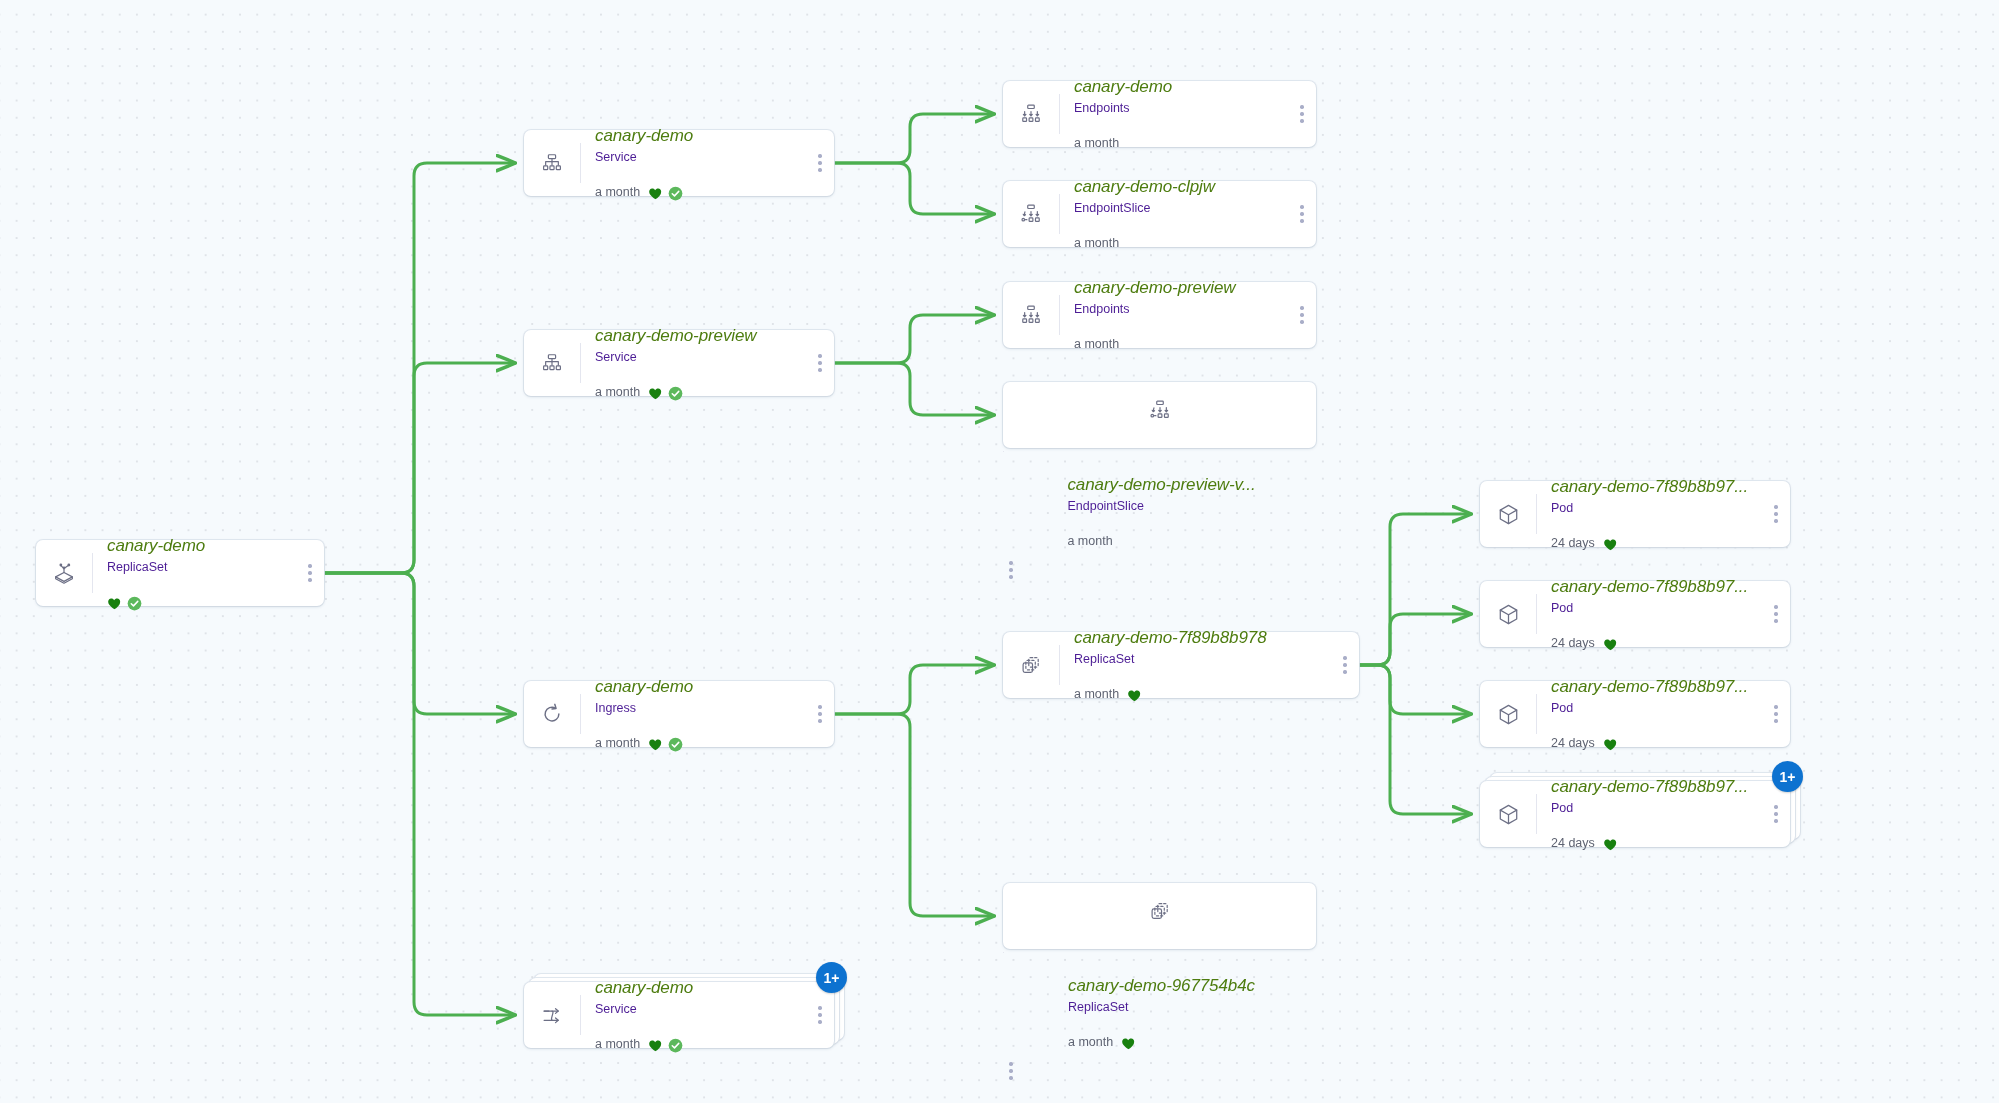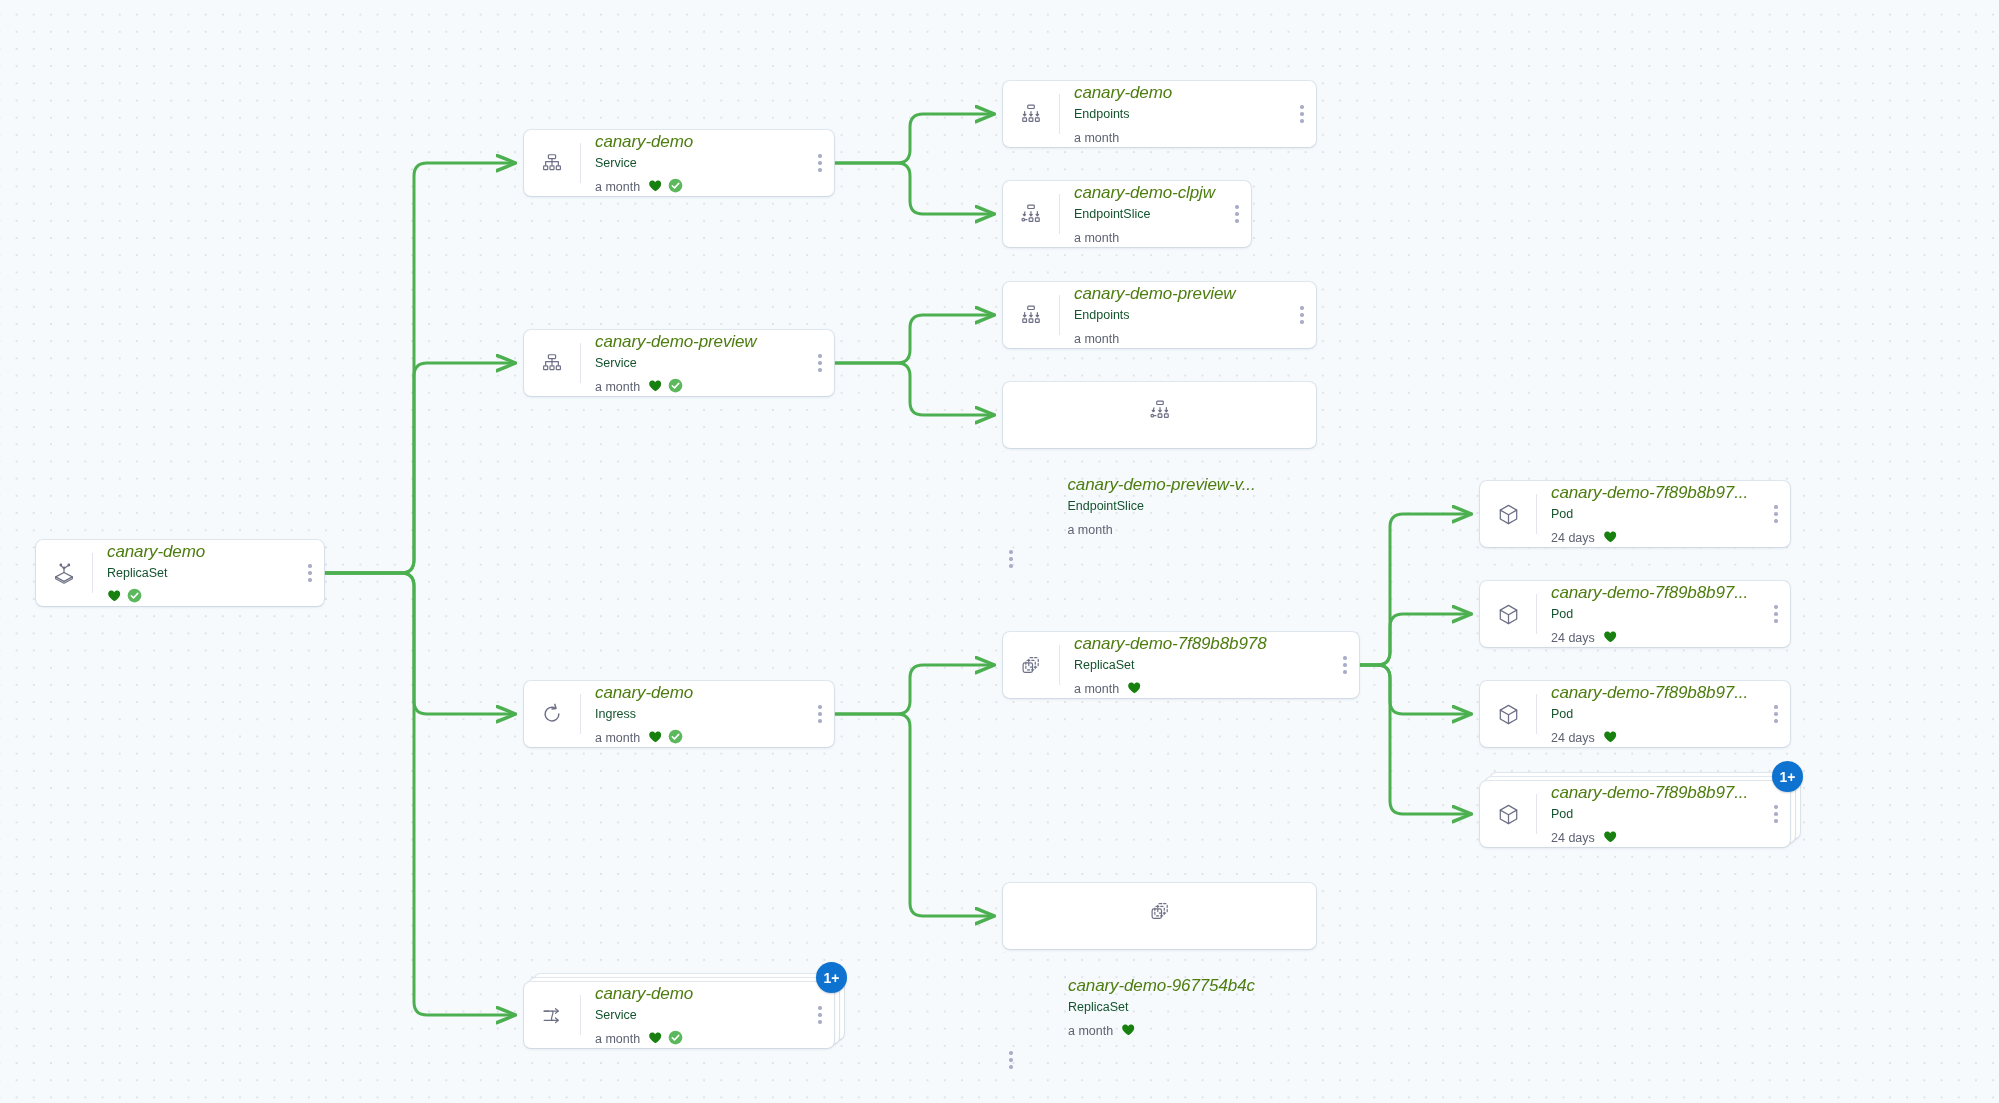--- a/index.html
+++ b/index.html
@@ -55,29 +55,29 @@
     color: #4d7c0f;
     line-height: 22px;
     white-space: nowrap;
     overflow: hidden;
     text-overflow: ellipsis;
     letter-spacing: -0.1px;
     font-style: italic;
   }
   .node-kind {
     font-size: 12.5px;
-    color: #14532d;
+    color: #4c1d95;
     line-height: 18px;
     margin-top: 1px;
   }
   .node-meta {
     display: flex;
-    align-items: flex-start;
+    align-items: flex-end;
     gap: 8px;
-    margin-top: 6px;
+    margin-top: 17px;
     height: 18px;
   }
   .node-age {
     font-size: 12.5px;
     color: #5e6372;
     line-height: 18px;
   }
   .badges { display: flex; align-items: center; gap: 5px; }
   .heart-icon { width: 15px; height: 15px; display: block; color: #18800f; }
   .check-icon { width: 15px; height: 15px; display: block; }
@@ -359,21 +359,21 @@
             <span class="node-age">a month</span>
             <span class="badges"></span>
           </div>
         </div>
         <div class="kebab">
           <i></i>
           <i></i>
           <i></i>
         </div>
       </div>
-      <div class="node" id="n-eps-canary-demo-clpjw" style="left: 1003px; top: 181px; width: 248px; height: 66px; z-index: 16;">
+      <div class="node" id="n-eps-canary-demo-clpjw" style="left: 1003px; top: 181px; width: 313px; height: 66px; z-index: 16;">
         <div class="node-icon">
           <svg viewBox="0 0 28 28" width="24" height="24" stroke="currentColor" fill="none" stroke-width="1.4" stroke-linecap="round" stroke-linejoin="round">
       <rect x="10.2" y="3.6" width="7.6" height="4" rx="0.9"></rect>
       <path d="M6.9 11.4 L6.0 16.0 M6.0 16.0 L4.9 14.3 M6.0 16.0 L7.6 14.8"></path>
       <path d="M14 11.2 L14 16.2 M14 16.2 L12.5 14.5 M14 16.2 L15.5 14.5"></path>
       <path d="M21.4 11.2 L21.4 16.2 M21.4 16.2 L19.9 14.5 M21.4 16.2 L22.9 14.5"></path>
       <circle cx="5.0" cy="20.6" r="1.5"></circle>
       <path d="M7.6 20.6 L9.4 20.6" stroke-dasharray="1.6 1.6"></path>
       <rect x="11.8" y="18.6" width="4.4" height="4" rx="0.8"></rect>
       <rect x="19.2" y="18.6" width="4.4" height="4" rx="0.8"></rect>

